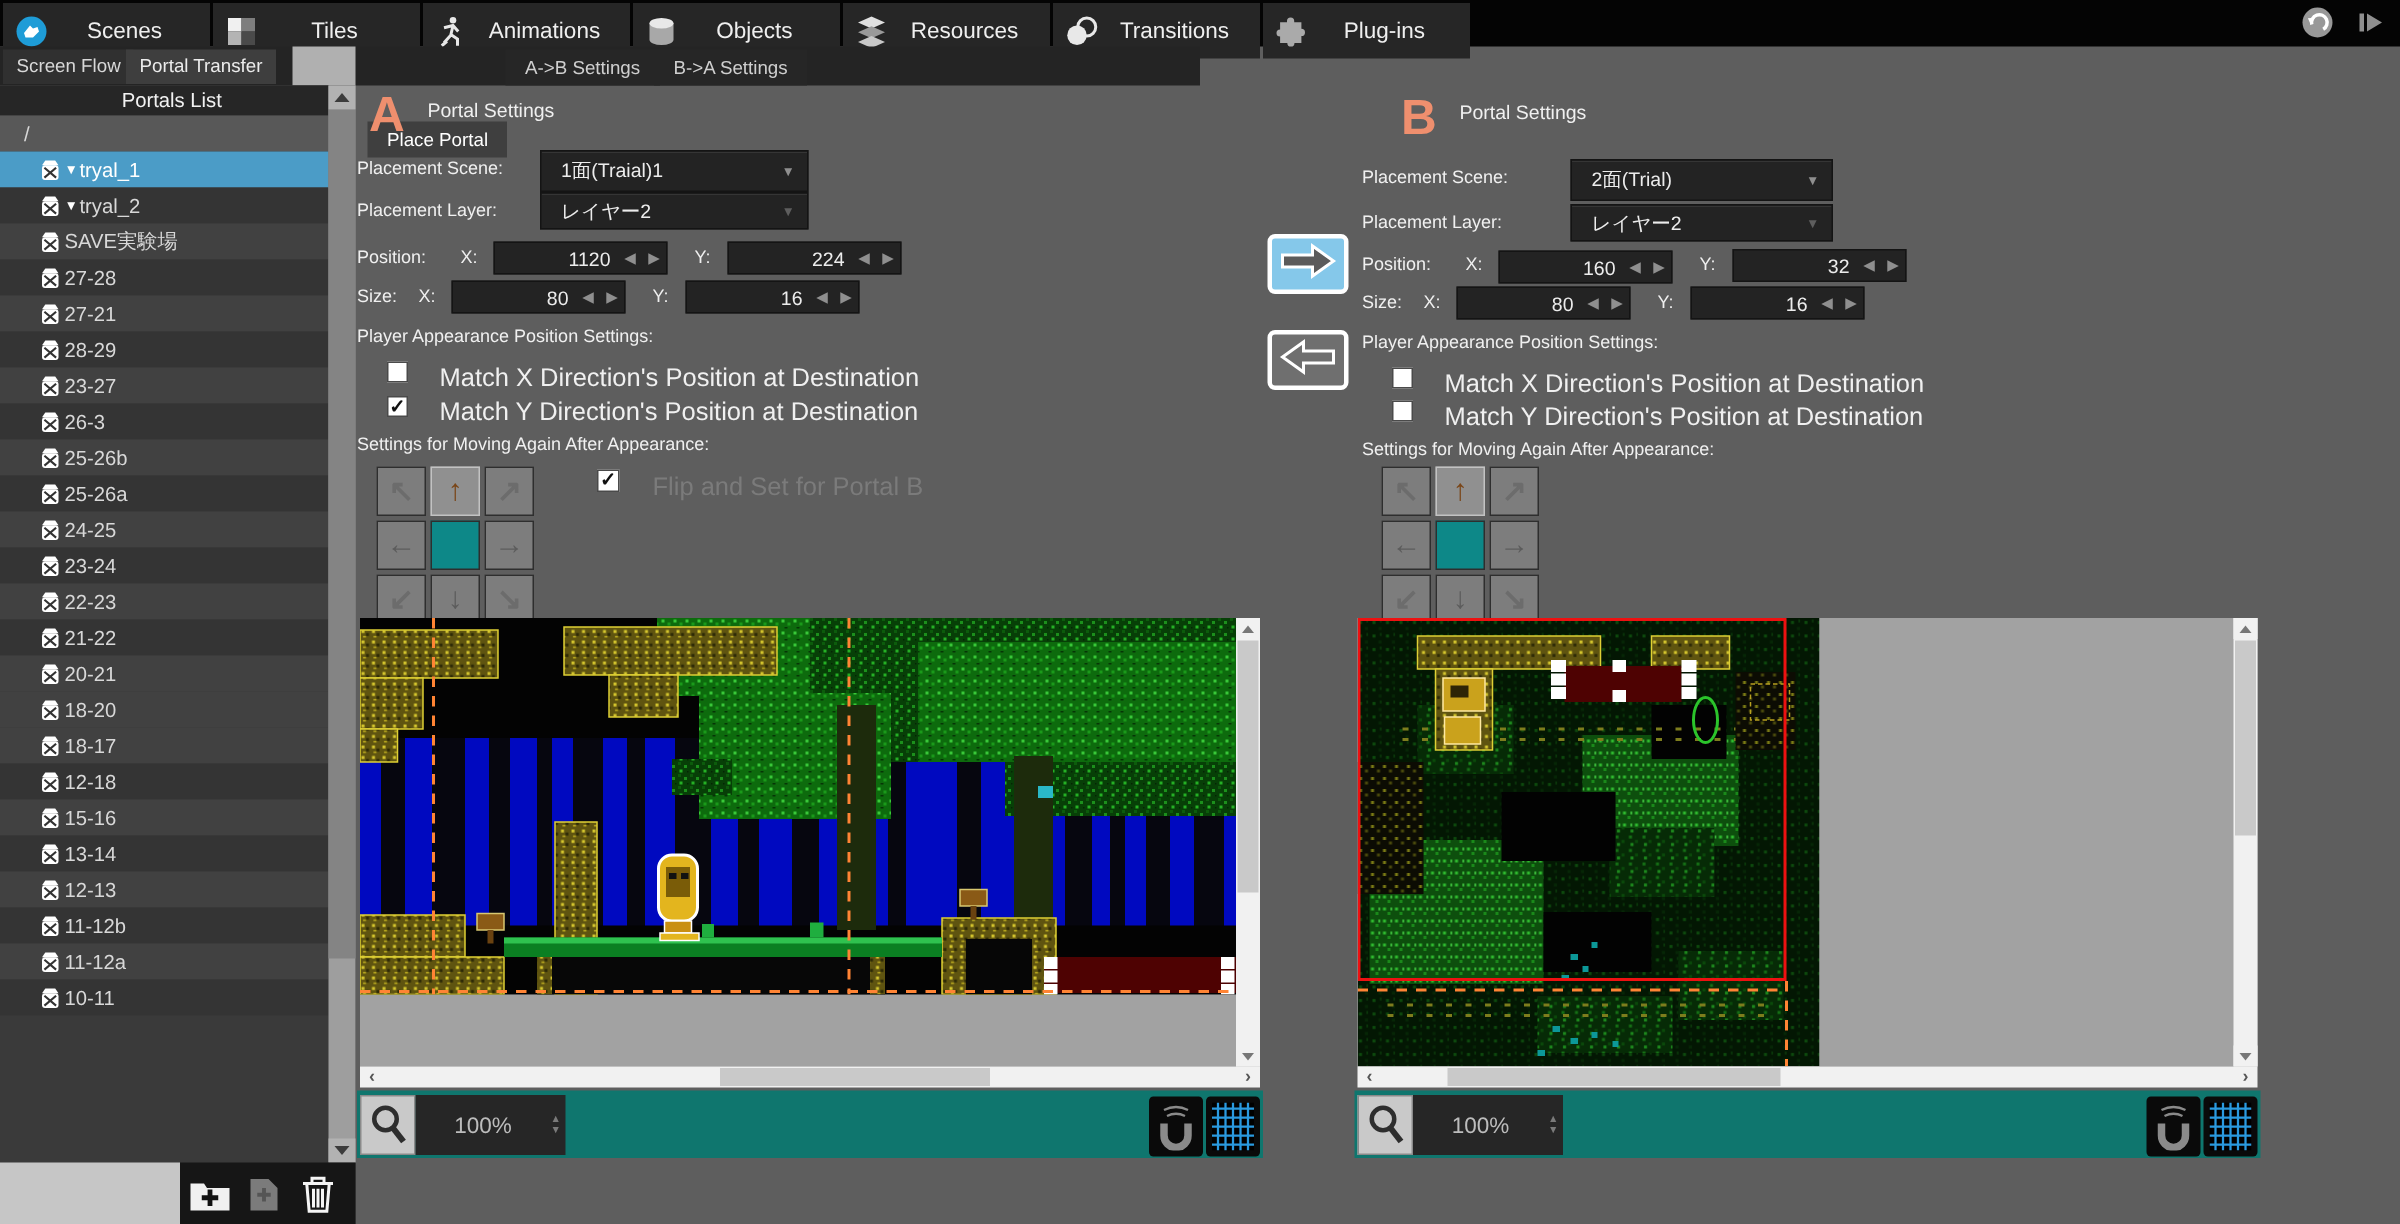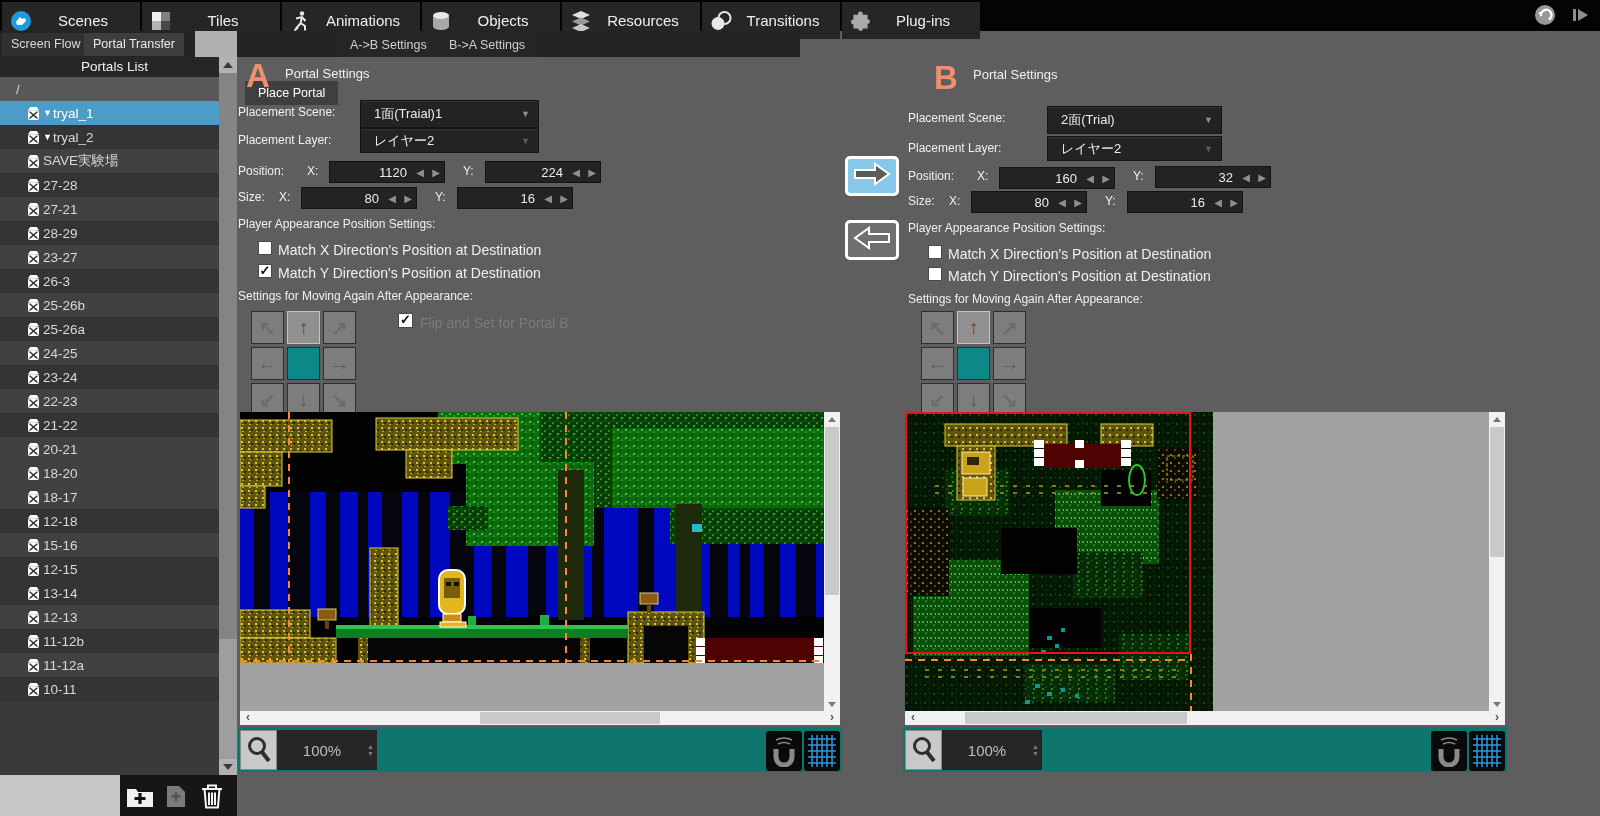--- a/index.html
+++ b/index.html
@@ -43,21 +43,21 @@
   .panel-title{position:absolute;font-size:13px;color:#f0f0f0;}
   .lbl{position:absolute;color:#f0f0f0;font-size:12px;white-space:nowrap;}
   .dd{position:absolute;background:#232323;border:1px solid #141414;box-shadow:inset 0 1px 0 #353535;color:#ececec;font-size:13px;display:flex;align-items:center;padding:0 8px 0 13px;cursor:pointer;}
   .dd .arrow{margin-left:auto;color:#8f8f8f;font-size:9px;}
   .dd .arrow.dim{color:#5e5e5e;}
   .vbox{position:absolute;background:#232323;border:1px solid #141414;height:20px;display:flex;align-items:center;color:#ececec;font-size:13px;}
   .vbox .num{flex:1;text-align:right;padding-right:5px;}
   .spin{width:16px;text-align:center;color:#8f8f8f;font-size:10px;cursor:pointer;}
   .cb{position:absolute;width:14px;height:14px;background:#fff;border:1px solid #4a4a4a;box-sizing:border-box;font-size:13px;line-height:12px;text-align:center;color:#111;font-weight:bold;cursor:pointer;}
   .cb.checked::after{content:"✓";}
-  .cb-label{position:absolute;color:#f0f0f0;font-size:14px;white-space:nowrap;}
+  .cb-label{position:absolute;color:#f0f0f0;font-size:17px;white-space:nowrap;margin-left:15px;}
   .cb-label.dim{color:#7b7b7b;}
   .dir-grid{position:absolute;display:grid;grid-template-columns:repeat(3,33px);grid-auto-rows:33px;gap:3px;}
   .dir-btn{background:#7d7d7d;border:1px solid #2e2e2e;box-sizing:border-box;display:flex;align-items:center;justify-content:center;font-size:20px;font-weight:bold;color:#5c5c5c;cursor:pointer;}
   .dir-btn.diag{color:#6c6c6c;}
   .dir-btn.on{background:#909090;border-color:#c2c2c2;color:#7a4618;}
   .dir-btn.center{background:#0d8888;}
   
   .transfer-btn{position:absolute;left:845px;width:54px;height:40px;border:3px solid #fff;border-radius:5px;box-sizing:border-box;display:flex;align-items:center;justify-content:center;cursor:pointer;}
   #btn-a-to-b{top:156px;background:#85c8ea;}
   #btn-b-to-a{top:220px;background:#6f6f6f;}
@@ -369,30 +369,20 @@
         </div>
         <div class="prow even">
           <span class="picon">
             <svg width="15" height="15" viewBox="0 0 15 15">
               <path d="M2 4.2 L13 4.2 L10.8 1 L4.2 1 Z" fill="#fff"></path>
               <rect x="2" y="4.2" width="11" height="9.8" rx="2" fill="#fff"></rect>
               <path d="M3.6 5.8 L11.4 12.4 M11.4 5.8 L3.6 12.4" stroke="#333" stroke-width="1.4"></path>
             </svg>
           </span>
           <span class="ptext">15-16</span>
-        </div>
-        <div class="prow odd">
-          <span class="picon">
-            <svg width="15" height="15" viewBox="0 0 15 15">
-              <path d="M2 4.2 L13 4.2 L10.8 1 L4.2 1 Z" fill="#fff"></path>
-              <rect x="2" y="4.2" width="11" height="9.8" rx="2" fill="#fff"></rect>
-              <path d="M3.6 5.8 L11.4 12.4 M11.4 5.8 L3.6 12.4" stroke="#333" stroke-width="1.4"></path>
-            </svg>
-          </span>
-          <span class="ptext">12-15</span>
         </div>
         <div class="prow odd">
           <span class="picon">
             <svg width="15" height="15" viewBox="0 0 15 15">
               <path d="M2 4.2 L13 4.2 L10.8 1 L4.2 1 Z" fill="#fff"></path>
               <rect x="2" y="4.2" width="11" height="9.8" rx="2" fill="#fff"></rect>
               <path d="M3.6 5.8 L11.4 12.4 M11.4 5.8 L3.6 12.4" stroke="#333" stroke-width="1.4"></path>
             </svg>
           </span>
           <span class="ptext">13-14</span>

